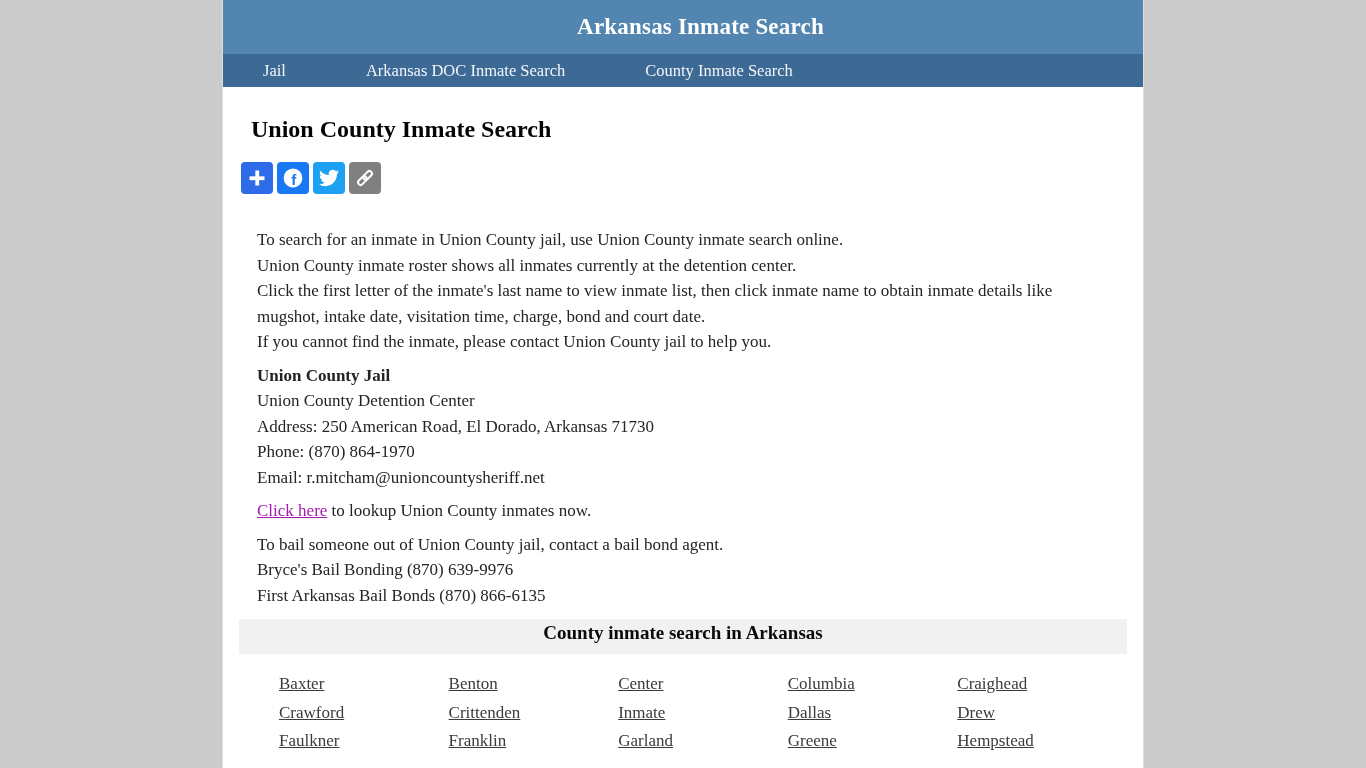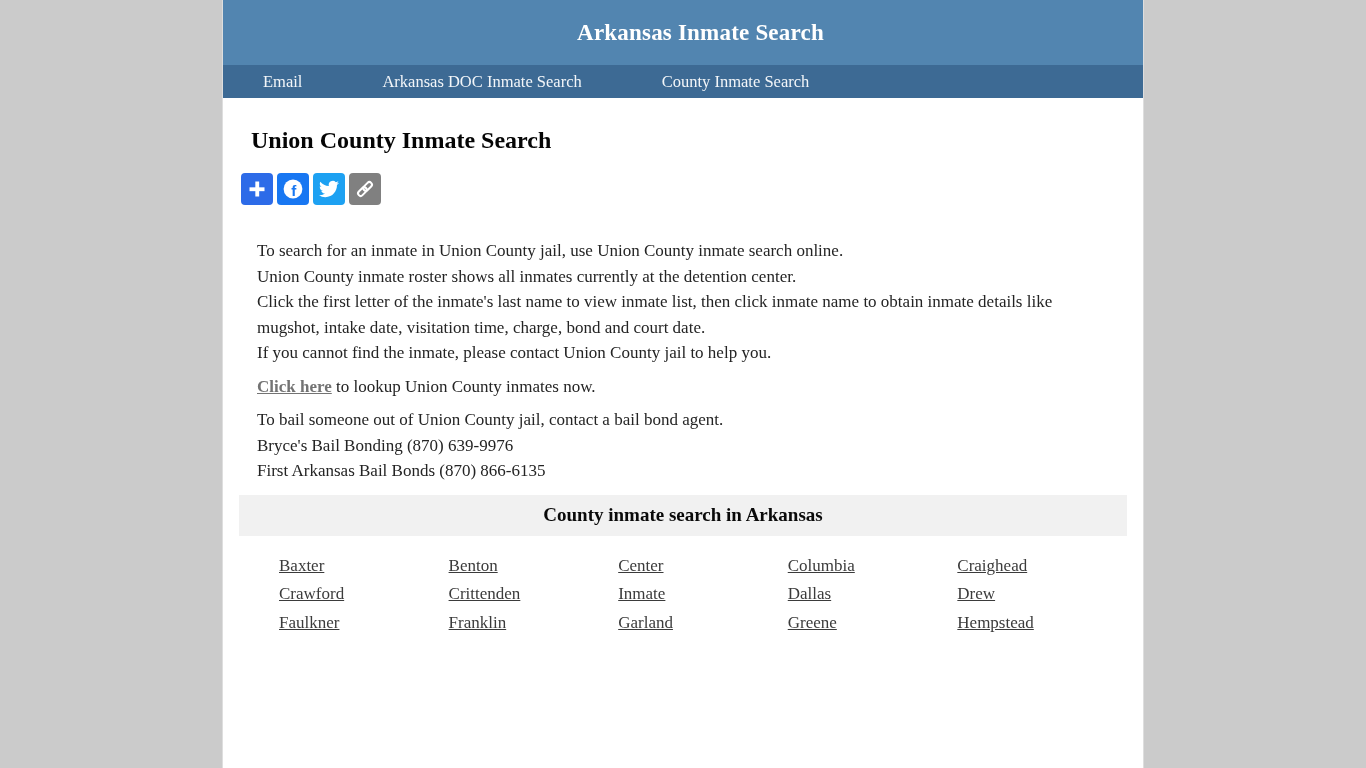--- a/index.html
+++ b/index.html
@@ -7,21 +7,21 @@
   body {
     background: #cbcbcb;
     font-family: "Liberation Serif", "DejaVu Serif", serif;
     width: 1366px; height: 768px; overflow: hidden;
   }
   .page {
     width: 920px; margin: 0 auto; background: #ffffff; min-height: 768px;
     box-shadow: 0 0 0 1px #dedede;
   }
   .site-header {
-    background: #5285b0; height: 65px;
+    background: #5285b0; height: 54px;
     display: flex; align-items: center; justify-content: center; padding-left: 35px;
   }
   .site-title {
     color: #ffffff; font-size: 23px; font-weight: bold; margin: 0; letter-spacing: 0.2px;
   }
   .nav {
     background: #3d6a94; height: 33px;
     display: flex; align-items: center; padding-left: 40px; gap: 80px;
   }
   .nav a { color: #f3f6f9; text-decoration: none; font-size: 16.5px; }
@@ -34,40 +34,40 @@
     width: 32px; height: 32px; border-radius: 4px;
     display: flex; align-items: center; justify-content: center; text-decoration: none;
   }
   .share-btn.share    { background: #2d6be8; }
   .share-btn.facebook { background: #1877f2; }
   .share-btn.twitter  { background: #1da1f2; }
   .share-btn.link     { background: #808080; }
   .para { font-size: 17px; line-height: 25.5px; margin: 0 18px 8px; }
   .para .line { display: block; }
   .bold-line { font-weight: bold; }
-  .click-here { color: #737373; text-decoration: underline; font-weight: bold; }
+  .click-here { color: #a21caf; text-decoration: underline; }
   .section-header {
     background: #f1f1f1; text-align: center; font-weight: bold; font-size: 19px;
-    color: #0a0a0a; padding: 9px 0 10px; margin-top: 11px;
+    color: #0a0a0a; padding: 3px 0 10px; margin-top: 11px;
   }
   .county-table { border-collapse: collapse; margin: 16px 0 0 40px; }
   .county-table td { width: 170px; height: 28.5px; vertical-align: middle; padding: 0; font-size: 17px; margin-top: 26px; }
   .county-link { color: #3b3b3b; text-decoration: underline; }
 </style>
 </head>
 <body>
 
 <div class="page">
 
   <div class="site-header">
     <h1 class="site-title">Arkansas Inmate Search</h1>
   </div>
 
   <div class="nav">
-    <a href="#">Email</a>
+    <a href="#">Jail</a>
     <a href="#">Arkansas DOC Inmate Search</a>
     <a href="#">County Inmate Search</a>
   </div>
 
   <div class="content">
 
     <h2 class="page-heading">Union County Inmate Search</h2>
 
     <div class="share-row">
       <a href="#" class="share-btn share">
@@ -98,20 +98,27 @@
     </div>
 
     <div class="para">
       <span class="line">To search for an inmate in Union County jail, use Union County inmate search online.</span>
       <span class="line">Union County inmate roster shows all inmates currently at the detention center.</span>
       <span class="line">Click the first letter of the inmate's last name to view inmate list, then click inmate name to obtain inmate details like</span>
       <span class="line">mugshot, intake date, visitation time, charge, bond and court date.</span>
       <span class="line">If you cannot find the inmate, please contact Union County jail to help you.</span>
     </div>
 
+    <div class="para">
+      <span class="line bold-line">Union County Jail</span>
+      <span class="line">Union County Detention Center</span>
+      <span class="line">Address: 250 American Road, El Dorado, Arkansas 71730</span>
+      <span class="line">Phone: (870) 864-1970</span>
+      <span class="line">Email: r.mitcham@unioncountysheriff.net</span>
+    </div>
 
     <div class="para">
       <a href="#" class="click-here">Click here</a><span> to lookup Union County inmates now.</span>
     </div>
 
     <div class="para">
       <span class="line">To bail someone out of Union County jail, contact a bail bond agent.</span>
       <span class="line">Bryce's Bail Bonding (870) 639-9976</span>
       <span class="line">First Arkansas Bail Bonds (870) 866-6135</span>
     </div>

